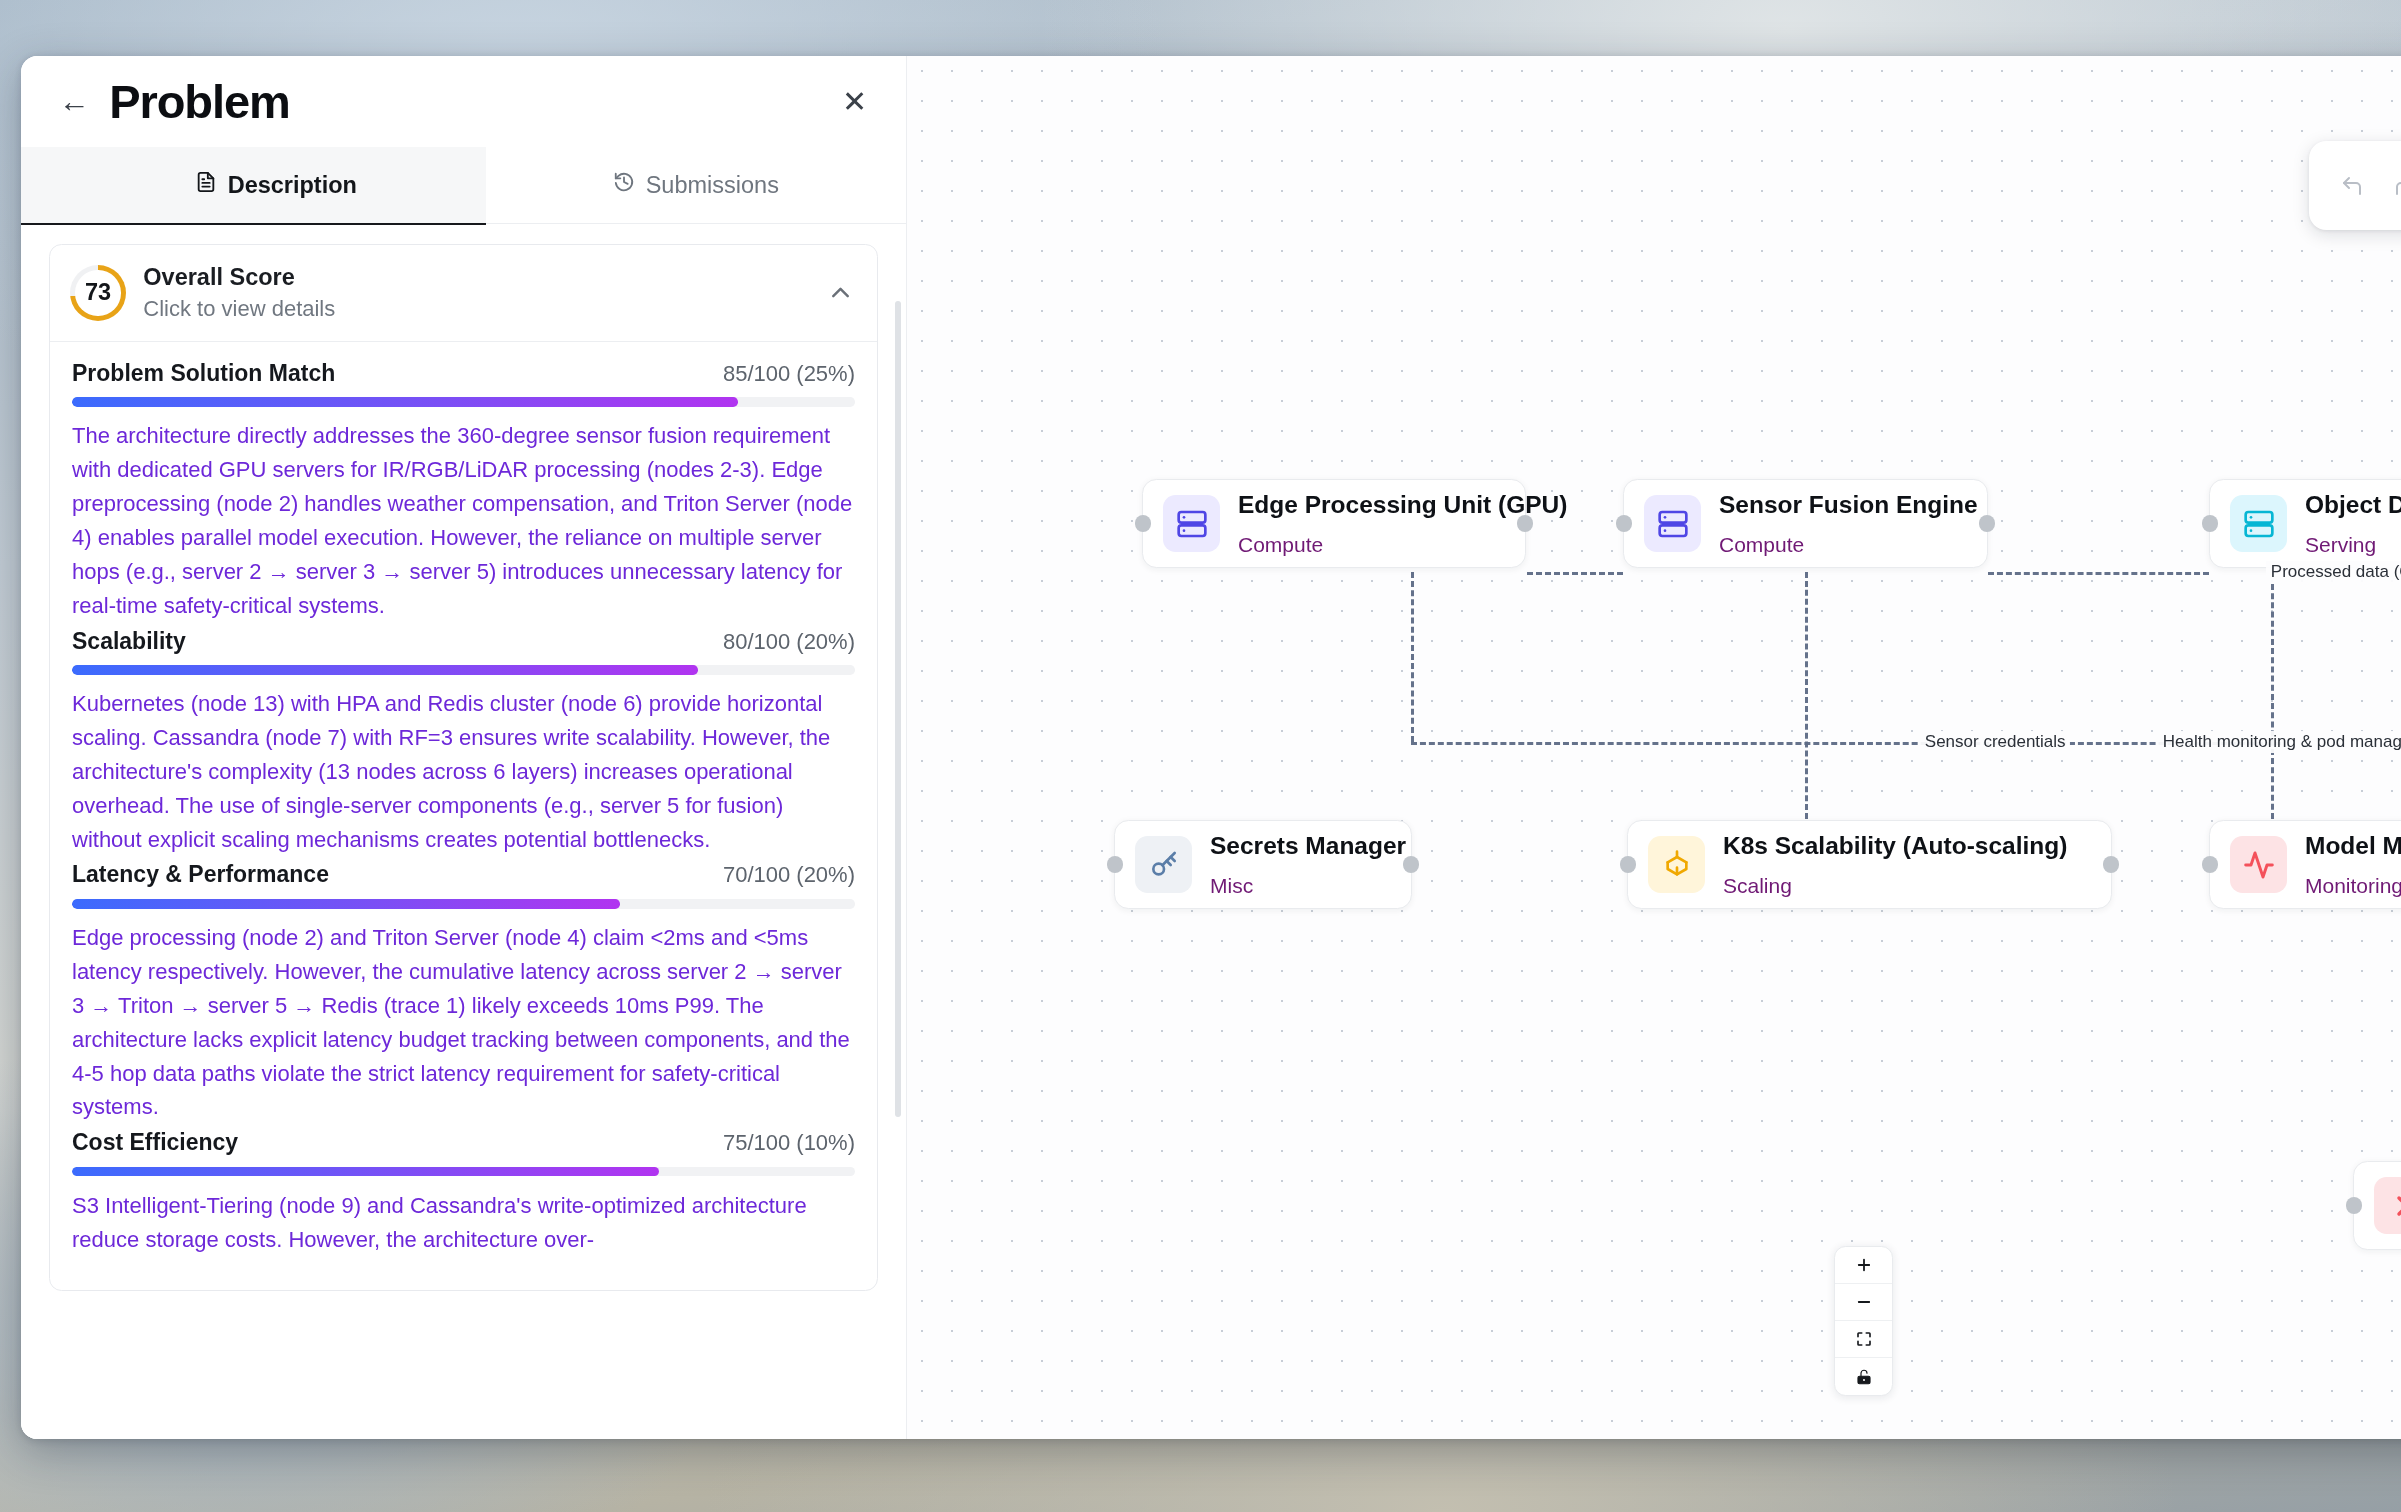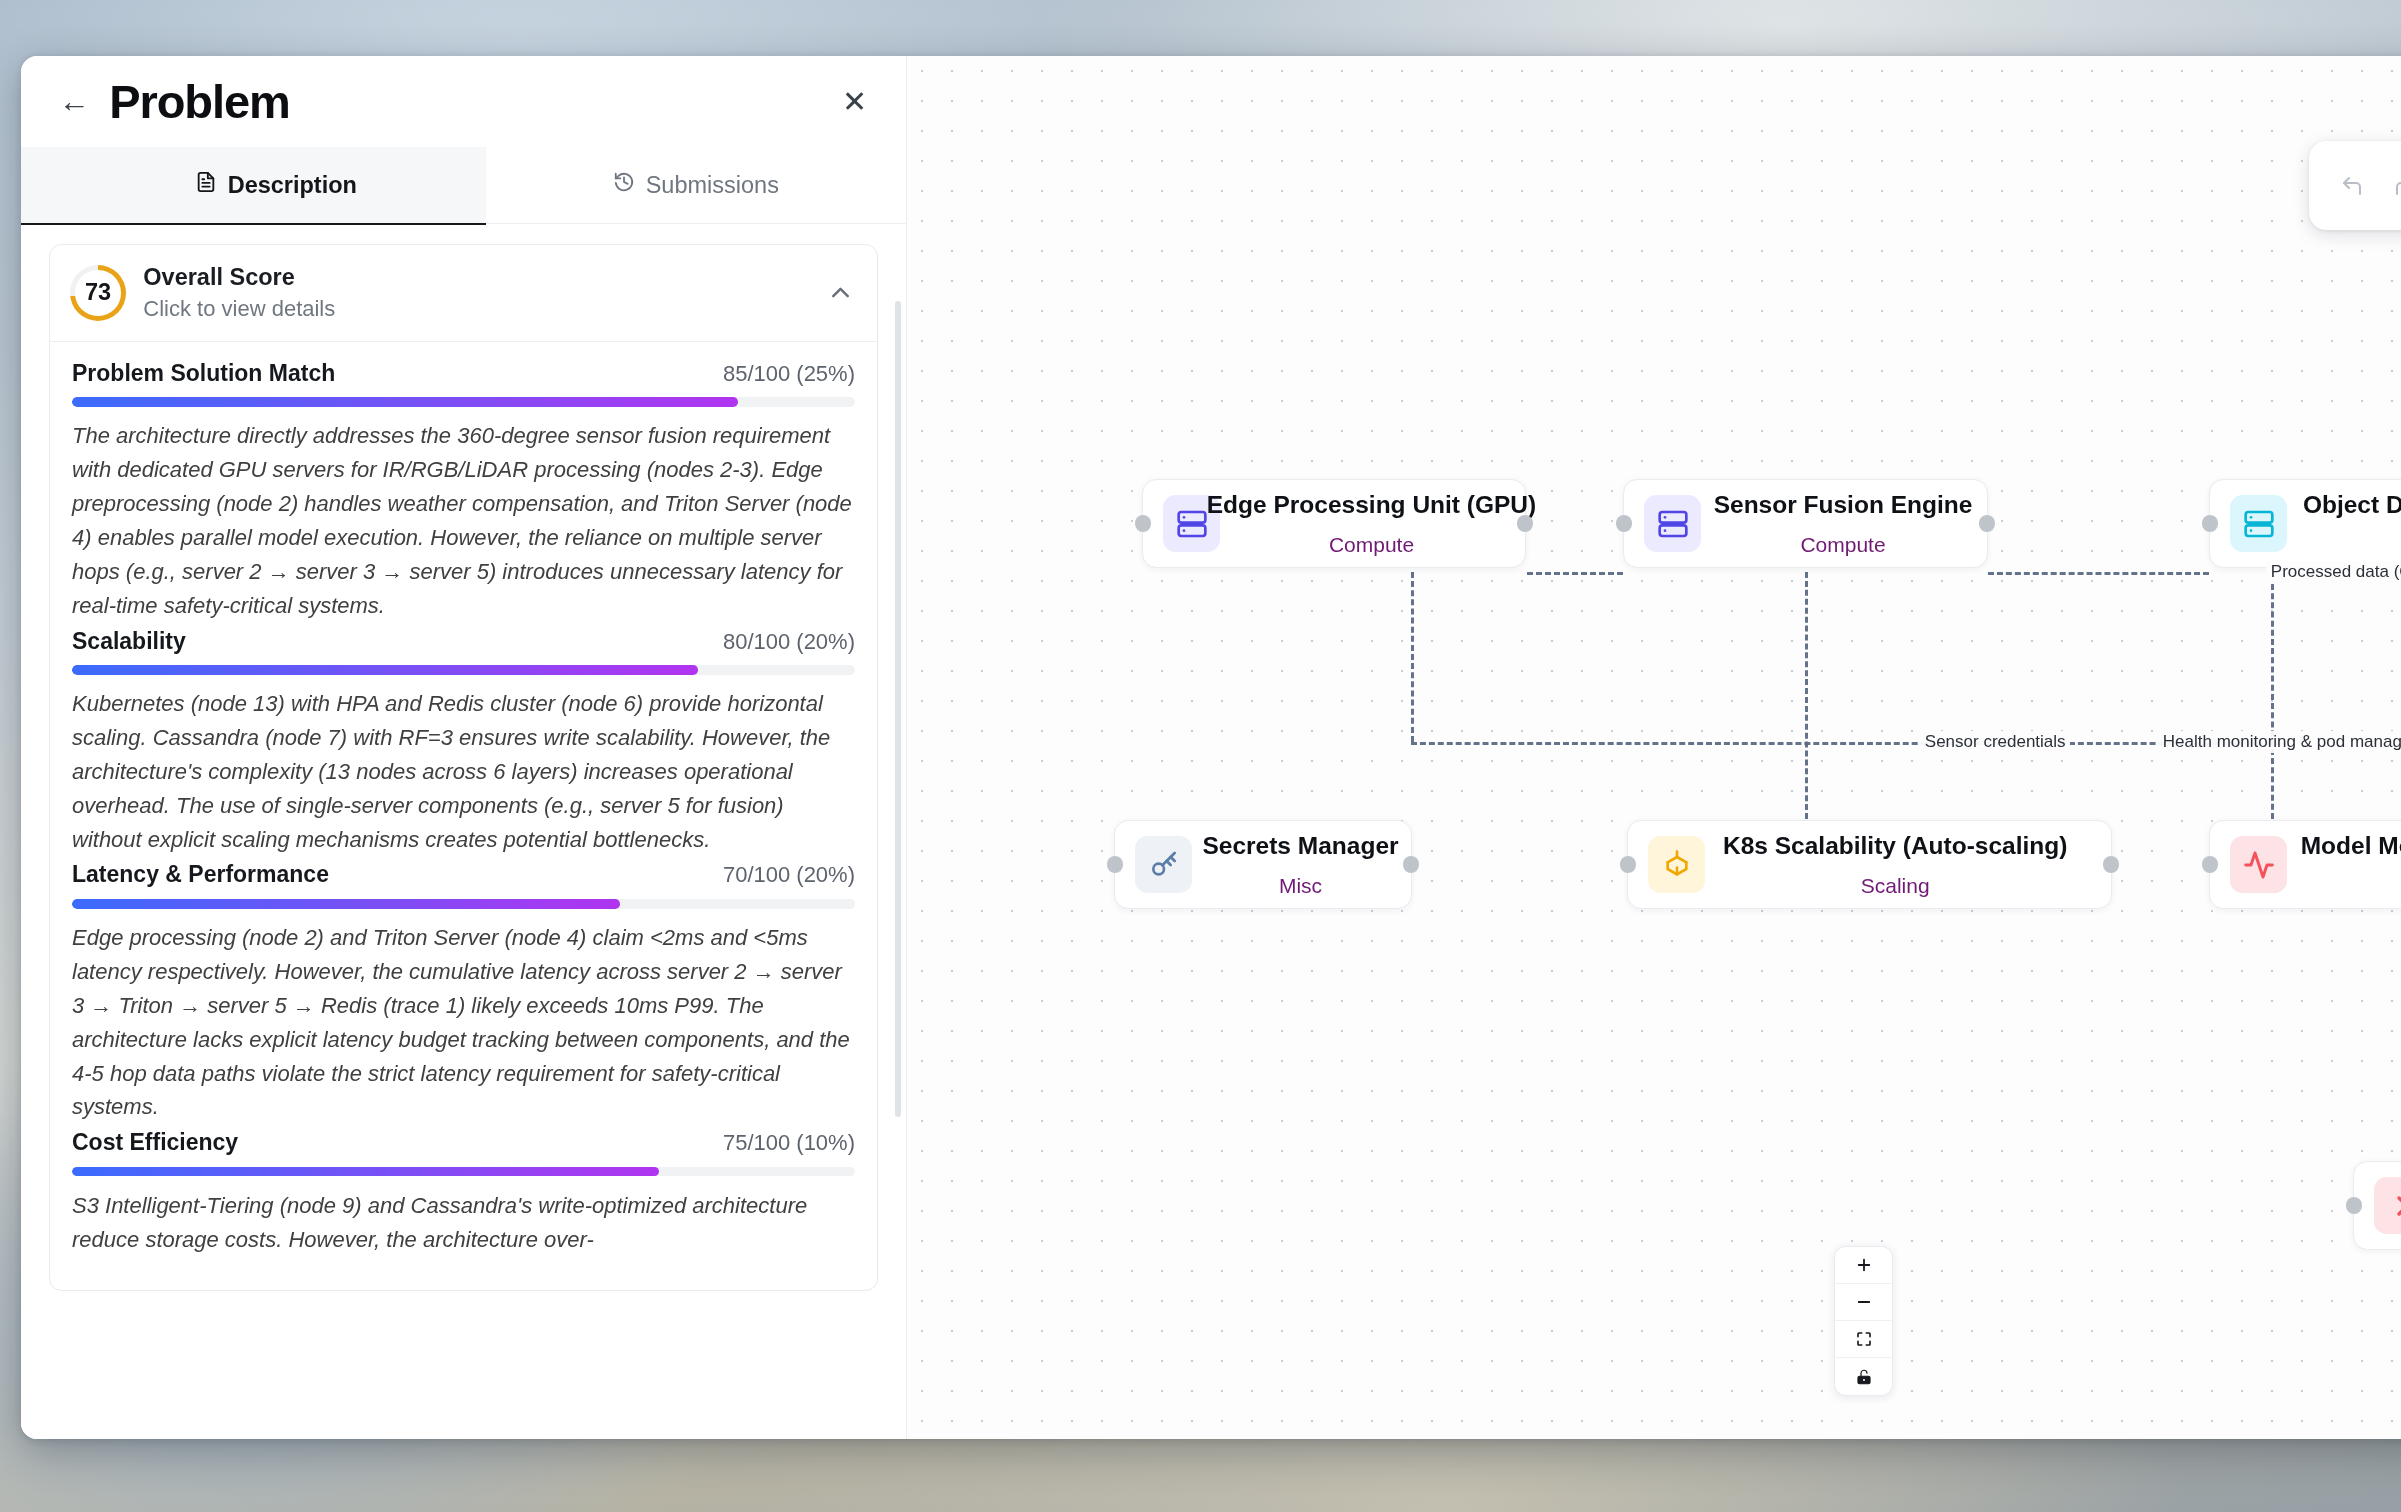--- a/index.html
+++ b/index.html
@@ -130,23 +130,22 @@
   .metric-score { font-size: 22px; color: #5d646d; }
   .bar-track {
     height: 9.6px; border-radius: 4.8px; background: #f1f2f4;
     margin-top: 10.6px; overflow: hidden;
   }
   .bar-fill {
     height: 100%; border-radius: 4.8px;
     background: linear-gradient(90deg, #3b6bfd 0%, #7a4ff5 55%, #b134f0 100%);
   }
   .metric-desc {
-    font-size: 22px; line-height: 1.54; color: #404040;
+    font-size: 22px; line-height: 1.54; color: #6d28d9;
     margin-top: 12.5px;
-    font-style: italic;
   }
   #panel-fade {
     position: absolute; left: 0; right: 0; bottom: 0; height: 29px;
     background: linear-gradient(to bottom, rgba(255,255,255,0), #fff 78%);
     pointer-events: none;
   }
   #panel-scrollbar {
     position: absolute; right: 4.8px; top: 77px; width: 6.7px; height: 816px;
     background: #dfe2e6; border-radius: 3.4px;
   }
@@ -189,21 +188,21 @@
     padding: 0 20px; gap: 18px;
     height: 89px;
     cursor: pointer;
     z-index: 12;
   }
   .node-ic {
     width: 57px; height: 57px; border-radius: 12.5px;
     display: flex; align-items: center; justify-content: center; flex: none;
   }
   .node-ic svg { width: 32px; height: 32px; }
-  .node-txt { display: flex; flex-direction: column; gap: 14px; min-width: 0; align-items: center; }
+  .node-txt { display: flex; flex-direction: column; gap: 14px; min-width: 0; }
   .node-title {
     font-size: 24.5px; font-weight: 700; color: #0e1116; white-space: nowrap;
   }
   .node-cat { font-size: 21px; color: #701a75; white-space: nowrap; }
 
   .handle {
     position: absolute; width: 16.3px; height: 16.3px; border-radius: 50%;
     background: #bfc4ca; z-index: 14; top: 50%; margin-top: -8.2px;
   }
   .handle.l { left: -8.2px; }

